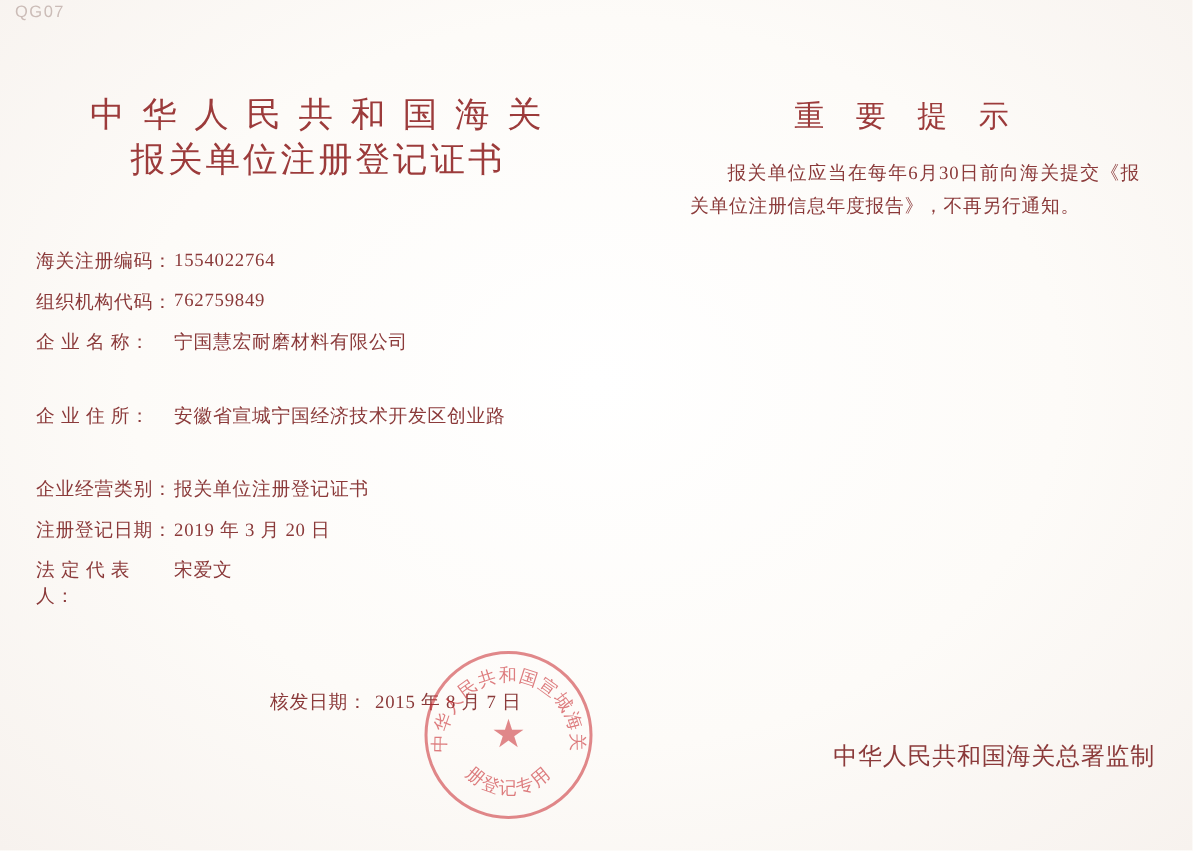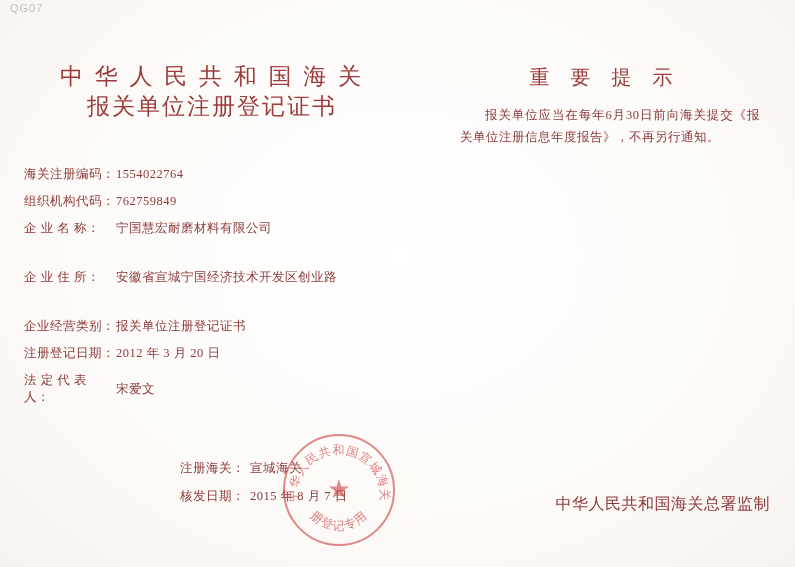--- a/index.html
+++ b/index.html
@@ -56,21 +56,21 @@
   .fields {
     position: absolute;
     left: 24px;
     top: 166px;
     width: 420px;
     font-size: 12.5px;
     color: #8b3a3a;
   }
   .field-row {
     display: flex;
-    align-items: center;
+    align-items: flex-start;
     margin-bottom: 10px;
   }
   .field-label {
     width: 92px;
     flex: 0 0 92px;
     letter-spacing: 0.5px;
     color: #8b3a3a;
     font-size: 12.5px;
   }
   .field-value {
@@ -195,33 +195,29 @@
     <div class="field-label">企 业 住 所：</div>
     <div class="field-value">安徽省宣城宁国经济技术开发区创业路</div>
   </div>
   <div class="gap-lg"></div>
   <div class="field-row">
     <div class="field-label">企业经营类别：</div>
     <div class="field-value">报关单位注册登记证书</div>
   </div>
   <div class="field-row">
     <div class="field-label">注册登记日期：</div>
-    <div class="field-value">2012 年 3 月 20 日</div>
+    <div class="field-value">2019 年 3 月 20 日</div>
   </div>
   <div class="field-row">
     <div class="field-label">法 定 代 表 人：</div>
     <div class="field-value">宋爱文</div>
   </div>
 </div>
 
 <div class="registry">
-  <div class="field-row">
-    <div class="field-label">注册海关：</div>
-    <div class="field-value">宣城海关</div>
-  </div>
   <div class="field-row">
     <div class="field-label">核发日期：</div>
     <div class="field-value">2015 年 8 月 7 日</div>
   </div>
 </div>
 
 <div class="right-title">重 要 提 示</div>
 <div class="right-body">
   <span class="indent">报关单位应当在每年6月30日前向海关提交《报关单位注册信息年度报告》，不再另行通知。</span>
 </div>

